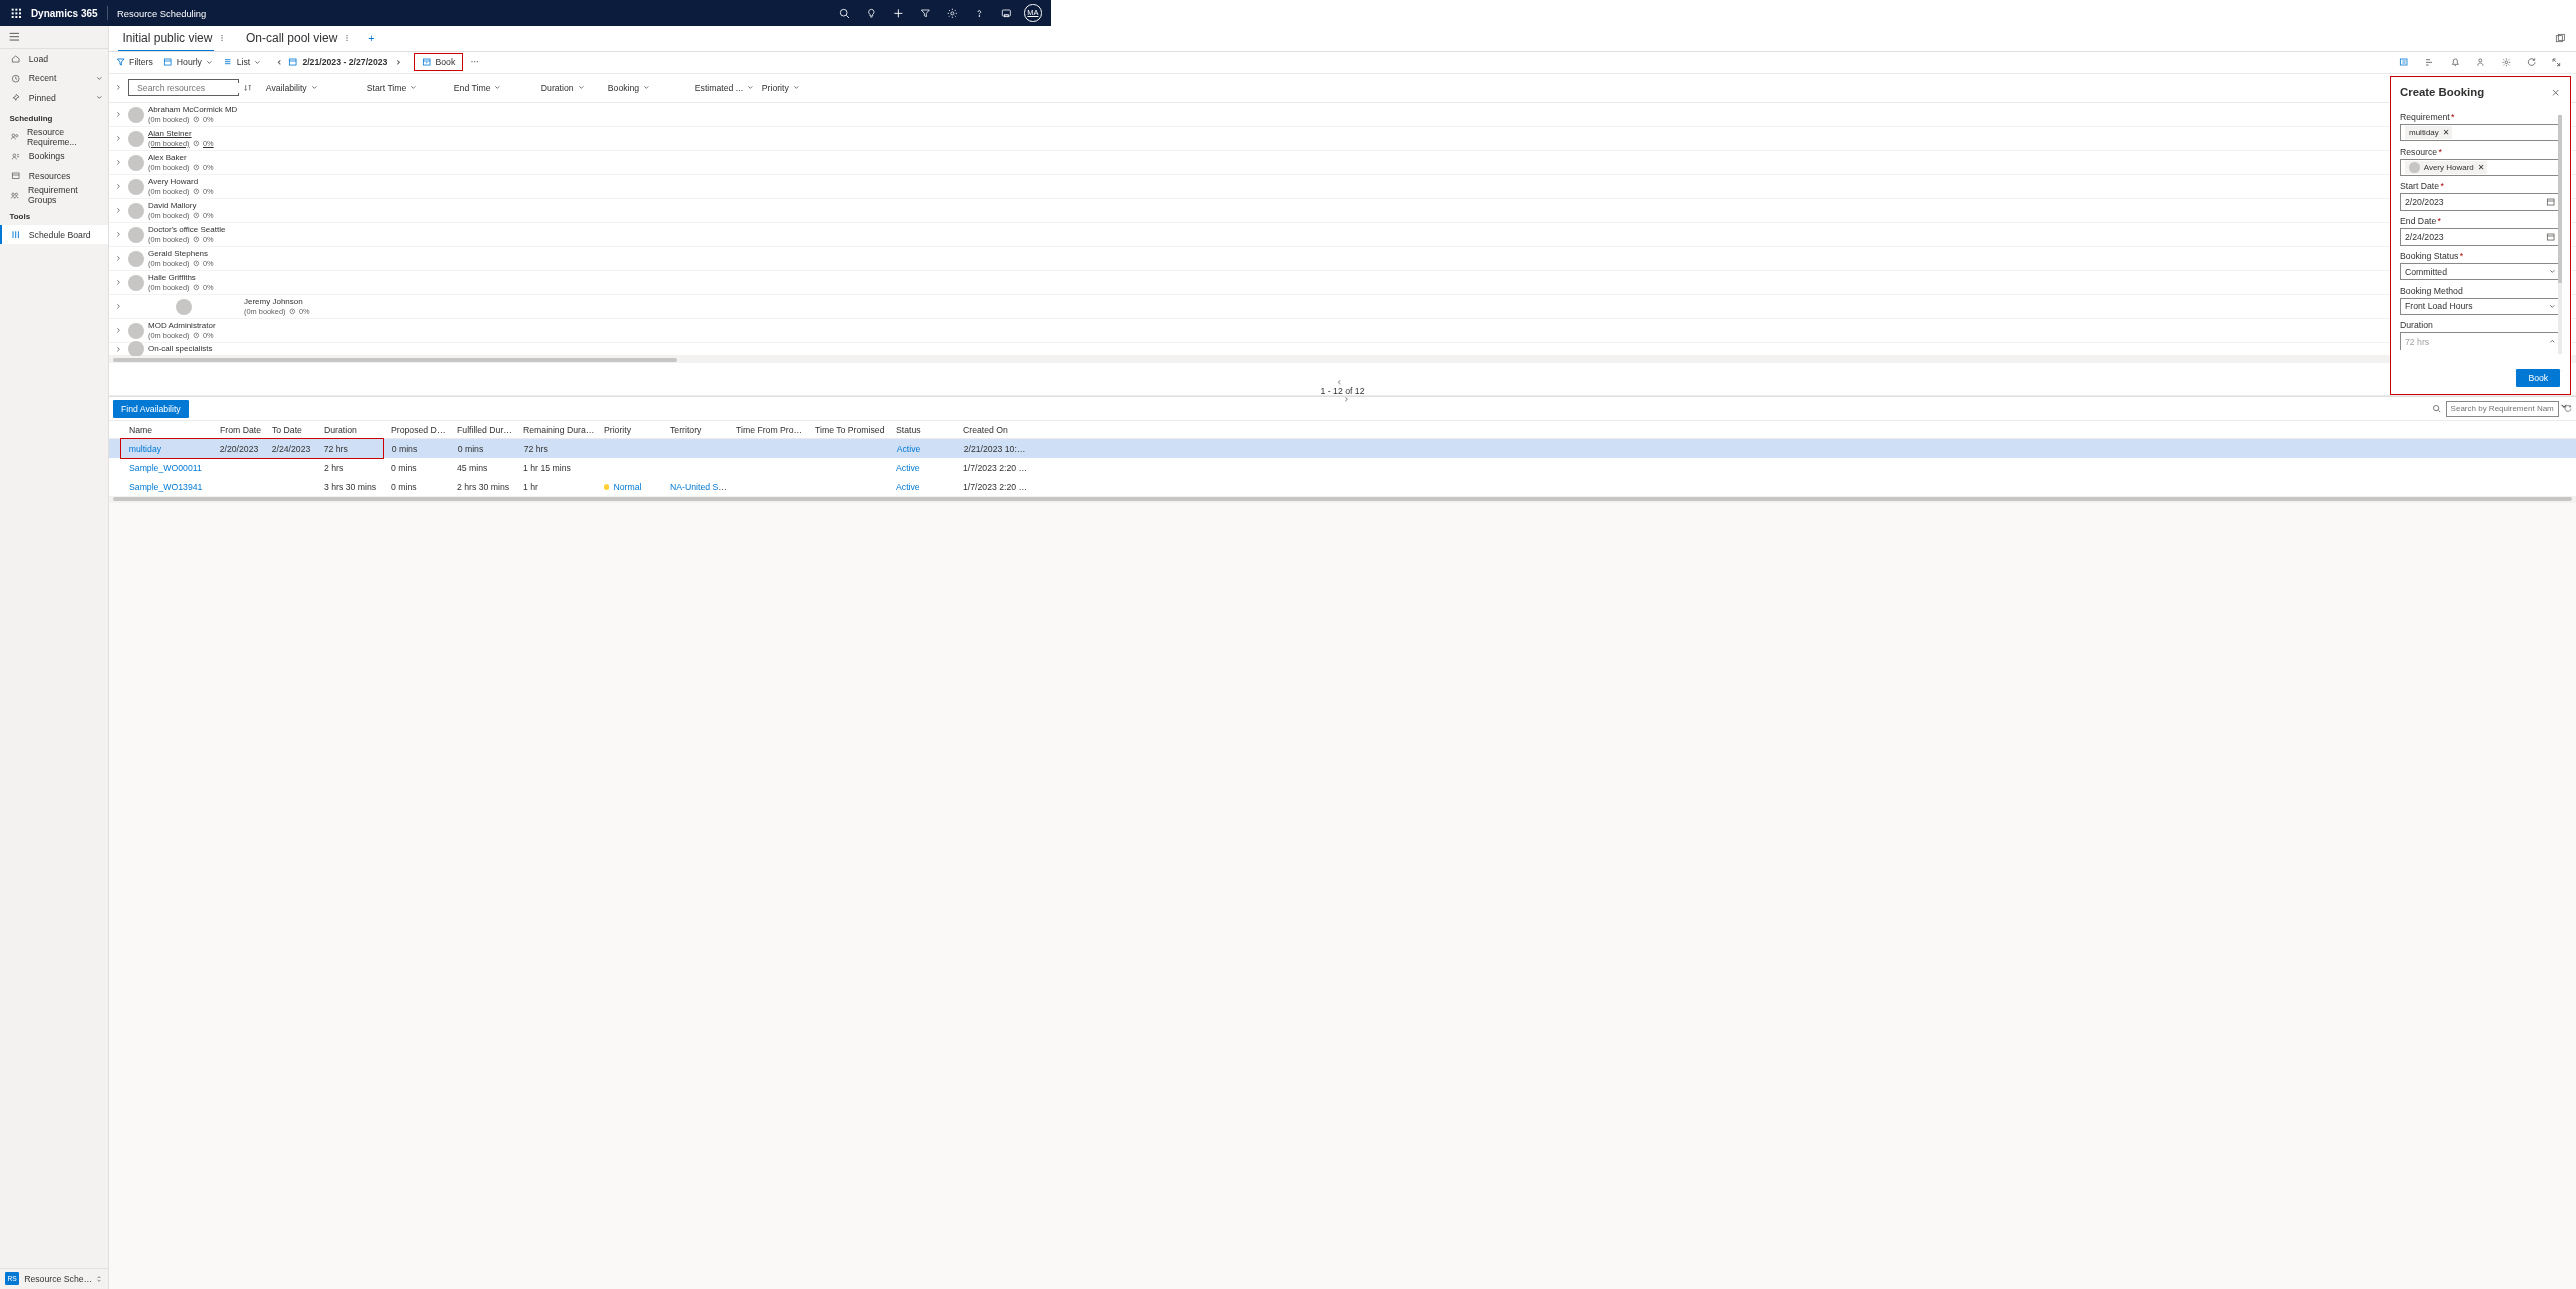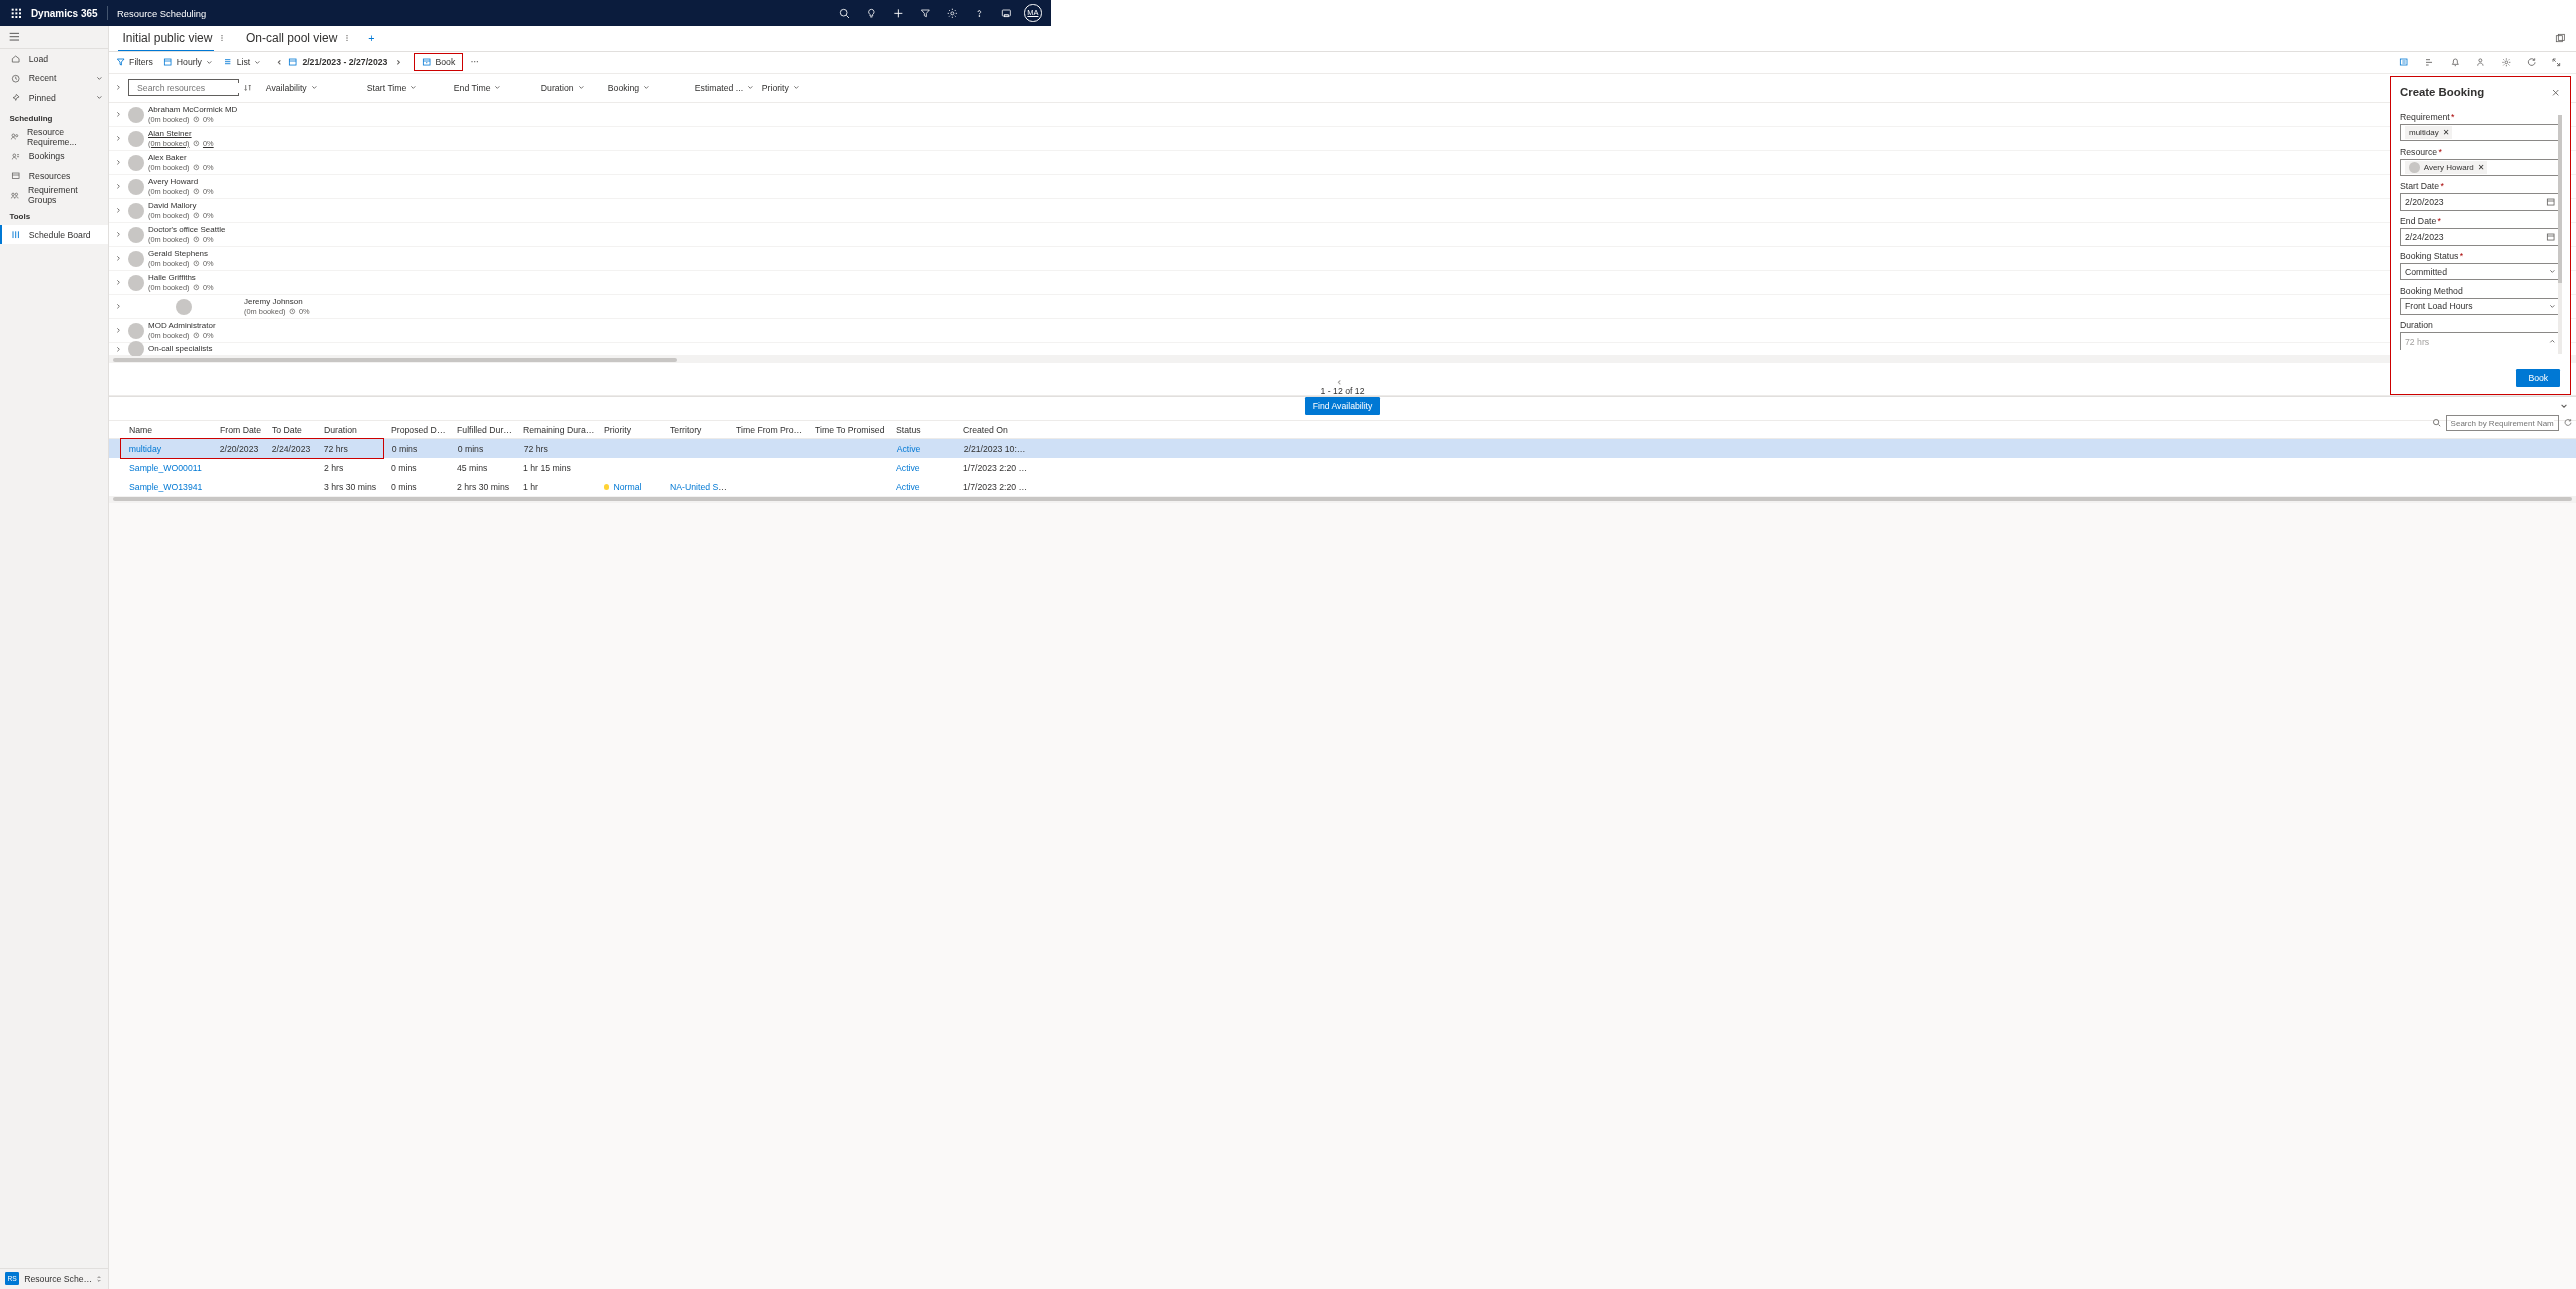--- a/index.html
+++ b/index.html
@@ -81,21 +81,21 @@
 .field-box .cal-ico { margin-left: auto; }
 .field-box .dd-ico { margin-left: auto; }
 .field-box.spin { justify-content: space-between; border-bottom: none; }
 .scroll-overlay { position: absolute; top: 38px; right: 8px; width: 4px; height: 239px; background: #edebe9; }
 .scroll-overlay .st { position: absolute; top: 0; width: 4px; height: 168px; background: #c8c6c4; }
 .panel-footer { margin-top: auto; display: flex; justify-content: flex-end; padding-top: 5.4px; }
 .book-primary { background: #0078d4; color: #fff; padding: 4px 12px; font-size: 8.7px; border-radius: 1.3px; }
 
 
 .bottom-area { border-top: 0.7px solid #e1dfdd; background: #fff; }
-.ba-top { height: 23px; display: flex; align-items: center; padding: 0 4px; flex-direction: column; }
+.ba-top { height: 23px; display: flex; align-items: center; padding: 0 4px; }
 .find-btn { background: #0078d4; color: #fff; padding: 4px 8px; font-size: 8.7px; border-radius: 1.3px; }
 .ba-top .search-req { margin-left: auto; display: flex; align-items: center; gap: 4px; }
 .search-req .sb { height: 16px; border: 0.7px solid #8a8886; padding: 0 4px; display: flex; align-items: center; font-size: 8px; width: 113px; }
 .grid-head { height: 19px; display: flex; align-items: center; border-top: 0.7px solid #edebe9; border-bottom: 0.7px solid #edebe9; font-size: 8.7px; }
 .gc { padding-left: 8px; overflow: hidden; text-overflow: ellipsis; white-space: nowrap; }
 .gc.n0{width:12px;padding:0;} .gc.n1{width:91px;} .gc.n2{width:52px;} .gc.n3{width:52px;} .gc.n4{width:67px;}
 .gc.n5{width:66px;} .gc.n6{width:66px;} .gc.n7{width:81px;} .gc.n8{width:66px;} .gc.n9{width:66px;}
 .gc.n10{width:79px;} .gc.n11{width:81px;} .gc.n12{width:67px;} .gc.n13{width:74px;}
 .grid-row { height: 19px; display: flex; align-items: center; font-size: 8.7px; }
 .grid-row.sel { background: #cfe0f6; }

